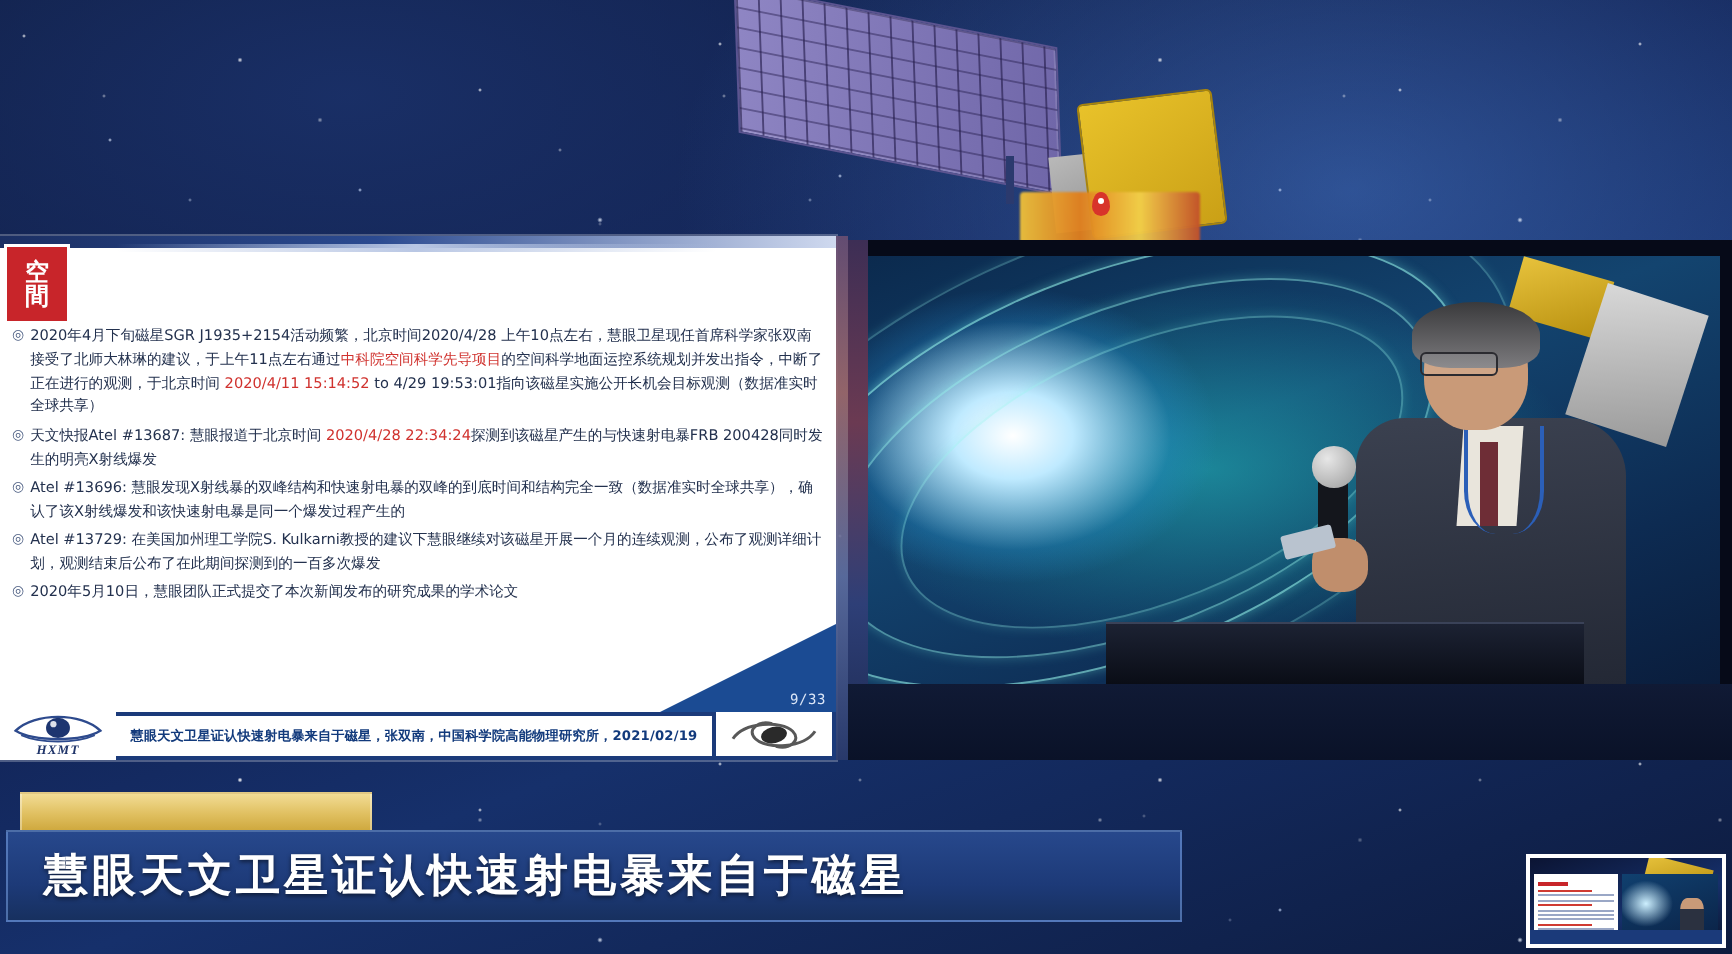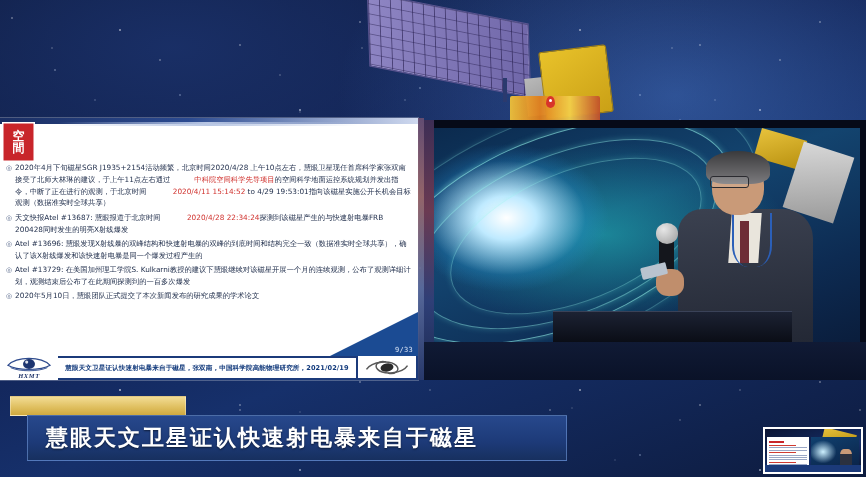--- a/index.html
+++ b/index.html
@@ -107,21 +107,21 @@
     font-size:7.3px;line-height:1.62;color:#23314e;
   }
   .bullet{
     display:flex;gap:3px;margin-bottom:2.5px;
   }
   .bullet .dot{
     flex:0 0 auto;color:#4c5e83;font-size:7px;line-height:1.62;
     transform:translateY(.5px);
   }
   .bullet .txt{flex:1 1 auto;}
-  .bullet .txt .hl{color:#d0322e;margin-left:24px;}
+  .bullet .txt .hl{color:#d0322e;}
 
   .slide-tri{
     position:absolute;right:0;bottom:22px;width:0;height:0;
     border-style:solid;border-width:0 0 46px 92px;
     border-color:transparent transparent #1b4b93 transparent;
   }
   .slide-page{
     position:absolute;right:5px;bottom:26px;
     font-size:7px;color:#dbe6f7;font-family:"DejaVu Sans Mono",monospace;
     letter-spacing:.3px;
@@ -258,24 +258,24 @@
     opacity:.9;
   }
 
   
   .gold-tab{
     position:absolute;left:10px;top:396px;width:176px;height:20px;
     background:linear-gradient(180deg,#f2dc94,#e0c061 55%,#cfa93f);
     border:1px solid rgba(255,255,255,.35);box-sizing:border-box;
   }
   .lower-third{
-    position:absolute;left:3px;top:415px;width:540px;height:46px;
+    position:absolute;left:3px;top:415px;width:588px;height:46px;
     background:linear-gradient(180deg,#27488c,#1d3a78 60%,#17305f);
     border:1px solid rgba(120,160,225,.55);box-sizing:border-box;
-    display:flex;align-items:center;margin-left:24px;
+    display:flex;align-items:center;
   }
   .lower-third .lt-text{
     font-family:"DejaVu Sans",sans-serif;
     font-size:22px;font-weight:700;color:#ffffff;letter-spacing:2px;
     padding-left:18px;text-shadow:0 1px 2px rgba(0,0,0,.55);
     white-space:nowrap;
   }
 
   
   .pip{

